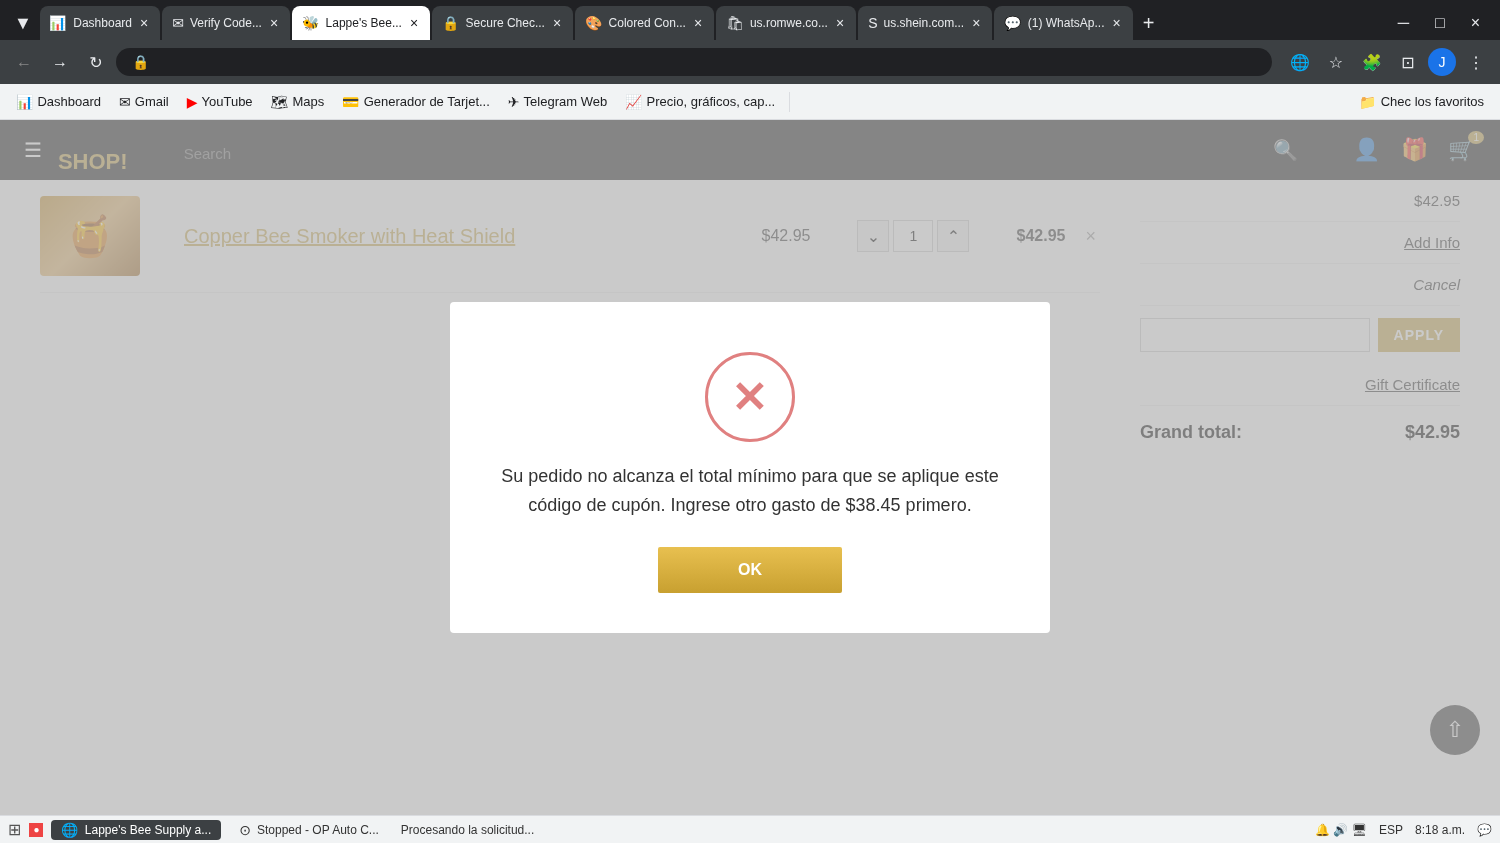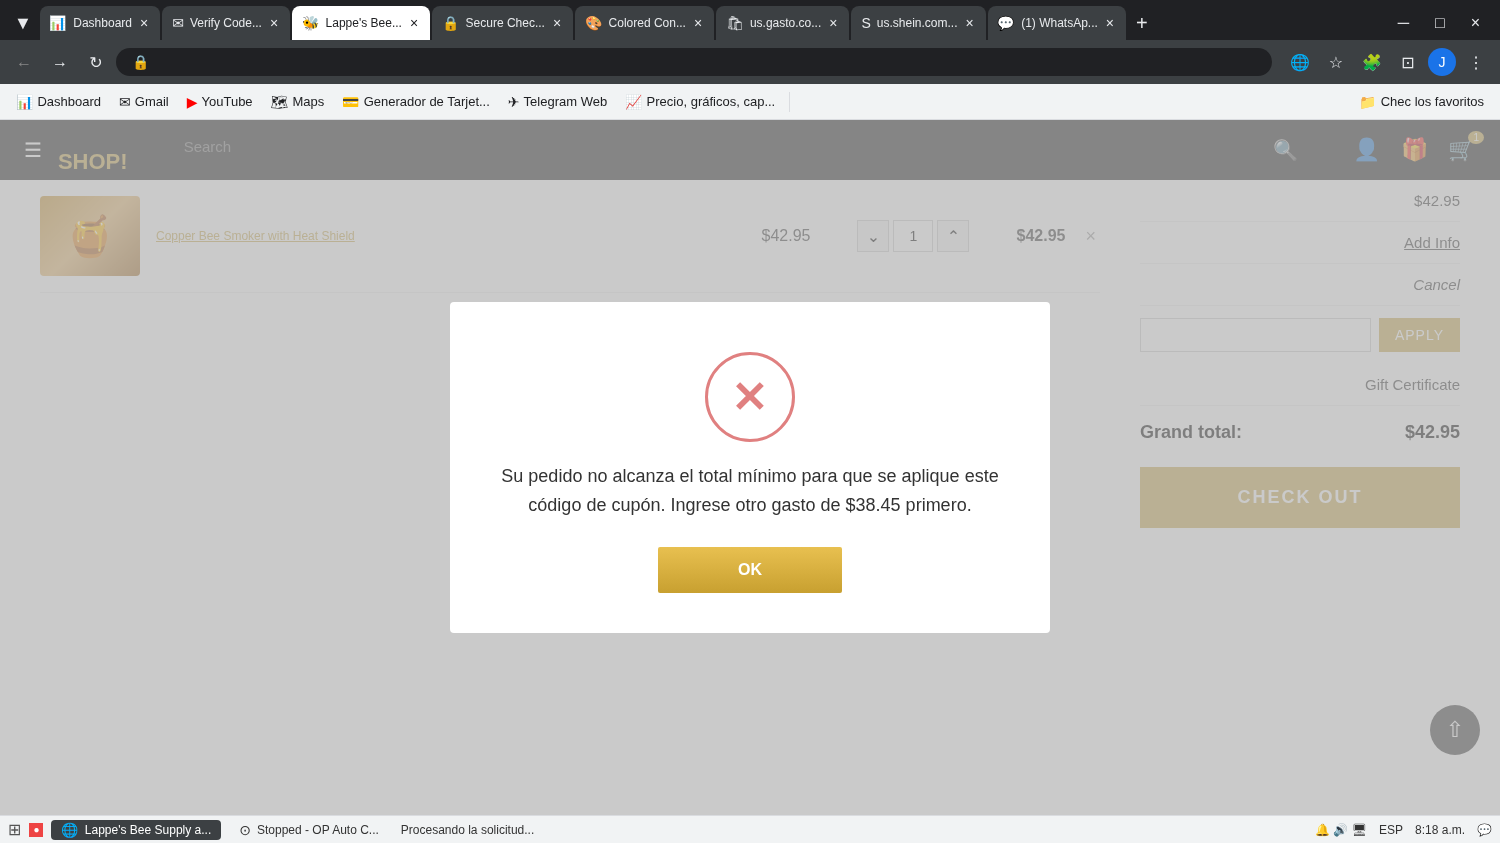--- a/index.html
+++ b/index.html
@@ -113,21 +113,21 @@
       align-items: center;
       padding: 0 24px;
       height: 60px;
       gap: 16px;
     }
     .shop-menu-icon { color: #fff; font-size: 20px; cursor: pointer; }
     .shop-title { color: #c8a84b; font-size: 22px; font-weight: bold; cursor: pointer; margin-top: 24px; }
     .shop-search {
       flex: 1;
       display: flex;
-      align-items: flex-start;
+      align-items: flex-end;
       background: transparent;
       margin: 0 40px;
     }
     .shop-search input {
       flex: 1;
       border: none;
       background: transparent;
       font-size: 15px;
       color: #aaa;
       outline: none;
@@ -161,21 +161,21 @@
       overflow: hidden;
       flex-shrink: 0;
     }
     .cart-item-img-inner {
       width: 100%;
       height: 100%;
       background: linear-gradient(135deg, #c8922a 0%, #e8b86d 50%, #a06820 100%);
       display: flex; align-items: center; justify-content: center;
       font-size: 40px;
     }
-    .cart-item-title { color: #c8a84b; font-size: 12px; font-weight: 500; text-decoration: underline; flex: 1; cursor: pointer; }
+    .cart-item-title { color: #c8a84b; font-size: 20px; font-weight: 500; text-decoration: underline; flex: 1; cursor: pointer; margin-left: 28px; }
     .cart-item-price { color: #333; font-size: 16px; width: 80px; }
     .cart-qty-control { display: flex; align-items: center; gap: 4px; }
     .qty-btn { border: 1px solid #ccc; background: #f5f5f5; width: 32px; height: 32px; cursor: pointer; font-size: 16px; display: flex; align-items: center; justify-content: center; }
     .qty-display { border: 1px solid #ccc; width: 40px; height: 32px; text-align: center; font-size: 14px; display: flex; align-items: center; justify-content: center; }
     .cart-item-total { color: #333; font-size: 16px; font-weight: bold; min-width: 80px; text-align: right; }
     .cart-item-remove { color: #999; font-size: 18px; cursor: pointer; padding: 4px; }
 
     
     .cart-layout { display: flex; gap: 40px; }
     .cart-items-section { flex: 1; }
@@ -185,31 +185,31 @@
     }
     .summary-row {
       display: flex;
       justify-content: space-between;
       padding: 12px 0;
       border-bottom: 1px solid #eee;
       font-size: 15px;
     }
     .summary-label { color: #555; }
     .summary-value { color: #333; font-weight: 500; }
-    .summary-link { color: #333; cursor: pointer; font-size: 15px; }
+    .summary-link { color: #333; text-decoration: underline; cursor: pointer; font-size: 15px; }
 
     .coupon-row { display: flex; gap: 8px; margin: 12px 0; }
     .coupon-input { flex: 1; border: 1px solid #ccc; padding: 8px 12px; font-size: 14px; outline: none; }
     .apply-btn {
       background: #c8a84b;
       color: #fff;
       border: none;
       padding: 0 16px;
       font-size: 14px;
-      font-weight: normal;
+      font-weight: bold;
       cursor: pointer;
       letter-spacing: 1px;
     }
 
     .grand-total-row {
       display: flex;
       justify-content: space-between;
       padding: 16px 0;
       font-size: 18px;
       font-weight: bold;
@@ -367,21 +367,21 @@
       <span class="tab-title">Secure Chec...</span>
       <span class="tab-close">×</span>
     </div>
     <div class="tab">
       <span class="tab-favicon">🎨</span>
       <span class="tab-title">Colored Con...</span>
       <span class="tab-close">×</span>
     </div>
     <div class="tab">
       <span class="tab-favicon">🛍</span>
-      <span class="tab-title">us.gasto.co...</span>
+      <span class="tab-title">us.romwe.co...</span>
       <span class="tab-close">×</span>
     </div>
     <div class="tab">
       <span class="tab-favicon">S</span>
       <span class="tab-title">us.shein.com...</span>
       <span class="tab-close">×</span>
     </div>
     <div class="tab">
       <span class="tab-favicon">💬</span>
       <span class="tab-title">(1) WhatsAp...</span>
@@ -504,21 +504,20 @@
           <input class="coupon-input" type="text" value="" style="">
           <button class="apply-btn">APPLY</button>
         </div>
         <div class="summary-row" style="justify-content:flex-end;">
           <a class="summary-link">Gift Certificate</a>
         </div>
         <div class="grand-total-row">
           <span>Grand total:</span>
           <span>$42.95</span>
         </div>
-        <button class="checkout-btn">CHECK OUT</button>
       </div>
     </div>
   </div>
 
   <div class="modal-overlay">
     <div class="modal-box">
       <div class="modal-error-icon">✕</div>
       <div class="modal-message">Su pedido no alcanza el total mínimo para que se aplique este código de cupón. Ingrese otro gasto de $38.45 primero.</div>
       <button class="modal-ok-btn">OK</button>
     </div>

